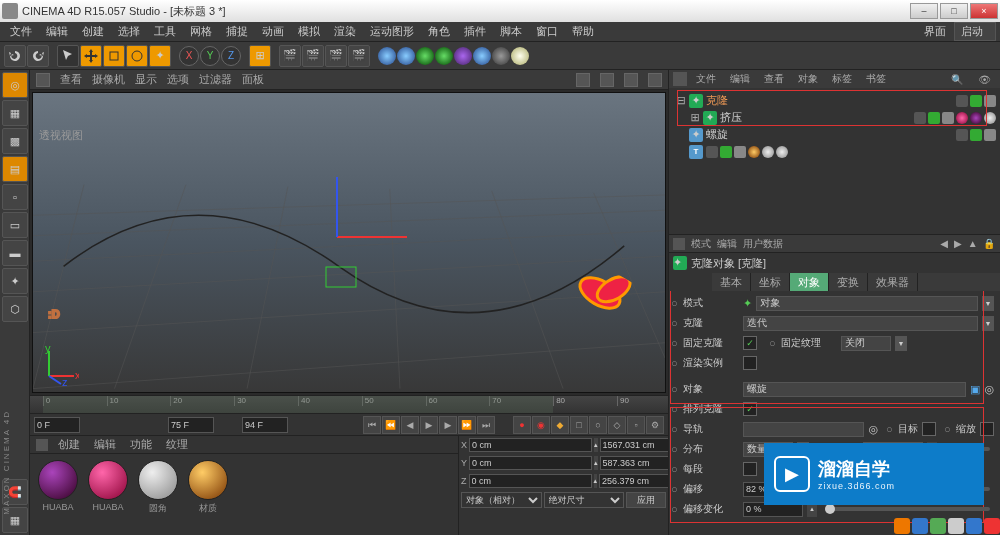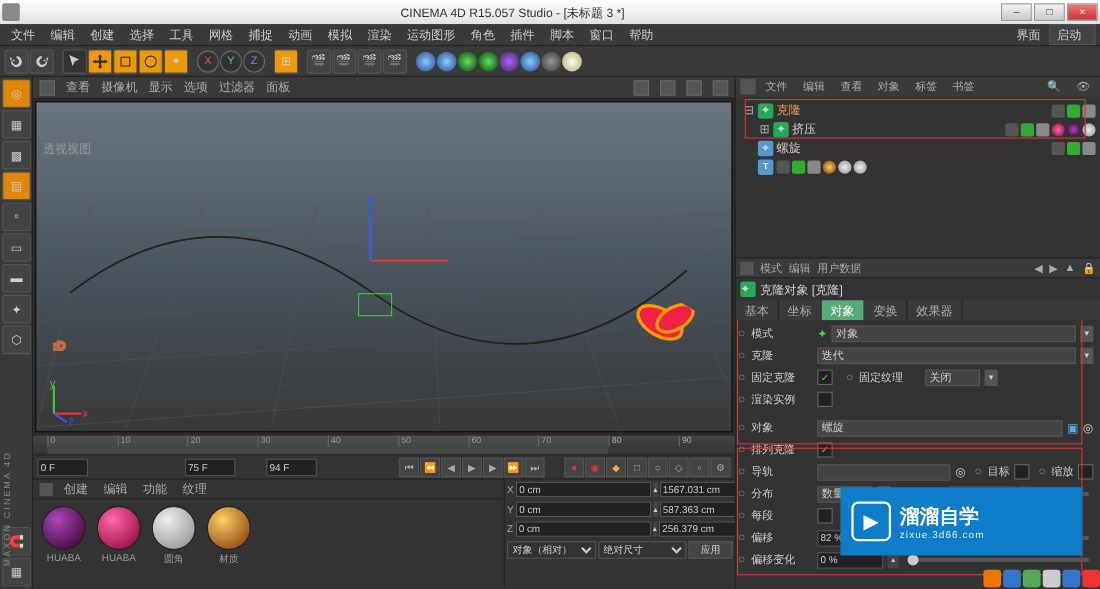--- a/index.html
+++ b/index.html
@@ -1,19 +1,19 @@
 <!DOCTYPE html>
 <html><head>
 <meta charset="utf-8">
 <style>
 * { margin:0; padding:0; box-sizing:border-box; font-family:"Microsoft YaHei",Arial,sans-serif; font-size:11px; }
 body { width:1000px; height:535px; background:#3a3a3a; color:#ccc; overflow:hidden; position:relative; }
 .titlebar { height:22px; background:linear-gradient(#fff,#e0e0e0); display:flex; align-items:center; padding:0 2px; color:#333; }
 .titlebar .icon { width:16px; height:16px; background:#888; border-radius:2px; margin-right:4px; }
-.titlebar .txt { flex:1;text-align:center; }
+.titlebar .txt { flex:1; }
 .winbtns { display:flex; gap:2px; }
 .winbtn { width:28px; height:16px; background:linear-gradient(#f0f0f0,#ccc); border:1px solid #999; display:flex; align-items:center; justify-content:center; font-size:9px; color:#333; }
 .winbtn.close { background:linear-gradient(#e77,#c33); color:#fff; }
 .menubar { height:20px; background:#3a3a3a; display:flex; align-items:center; padding:0 4px; gap:2px; border-bottom:1px solid #222; }
 .menubar span { padding:2px 6px; color:#ccc; cursor:pointer; }
 .menubar .spacer { flex:1; }
 .toolbar { height:28px; background:#3a3a3a; display:flex; align-items:center; padding:2px 4px; gap:1px; border-bottom:1px solid #222; }
 .tb-btn { width:22px; height:22px; border:1px solid #555; border-radius:2px; display:flex; align-items:center; justify-content:center; background:#444; }
 .tb-btn.puck { background:radial-gradient(circle,#888 30%,#333 70%); border-radius:50%; width:18px; height:18px; border:none; }
 .tb-btn.purple { background:radial-gradient(circle,#a6e,#426); }
@@ -84,21 +84,21 @@
 .om-row .nm { flex:1; color:#ccc; }
 .om-row .nm.sel { color:#e95; }
 .om-row .tags { display:flex; gap:2px; align-items:center;}
 .om-row .tag { width:12px; height:12px; border-radius:2px; }
 .red-box1 { position:absolute; border:1px solid #d33; pointer-events:none; top:2px; left:8px; width:310px; height:36px; }
 .attr-mgr { flex:1; display:flex; flex-direction:column; overflow:hidden; }
 .am-tabs { height:18px; display:flex; gap:6px; padding:0 4px; align-items:center; background:#3a3a3a; border-bottom:1px solid #222; }
 .am-tabs span { color:#aaa; font-size:10px; }
 .am-title { height:20px; display:flex; align-items:center; gap:4px; padding:0 4px; background:#333; }
 .am-title .oi { width:14px; height:14px; background:#2a5; border-radius:2px; }
-.am-subtabs { height:18px; display:flex; gap:0; background:#3a3a3a; }
+.am-subtabs { height:18px; display:flex; gap:0; background:#3a3a3a;margin-left:43px; }
 .am-subtabs span { padding:2px 8px; color:#aaa; border-right:1px solid #222; }
 .am-subtabs span.active { background:#5a7; color:#fff; }
 .am-section-hdr { height:16px; background:#3a4048; color:#ccc; padding:2px 4px; font-size:10px; }
 .am-body { flex:1; overflow:auto; padding:2px 6px 2px 2px; position:relative; }
 .am-row { display:flex; align-items:center; height:20px; gap:4px; }
 .am-row .bullet { width:8px; color:#888; }
 .am-row .lbl { width:56px; color:#ccc; font-size:10px; }
 .am-row .fld { flex:1; height:15px; background:#444; border:1px solid #555; color:#ccc; font-size:10px; padding:0 3px; display:flex; align-items:center; }
 .am-row .dd { width:12px; height:15px; background:#555; display:flex; align-items:center; justify-content:center; font-size:7px; }
 .am-row .chk { width:14px; height:14px; background:#222; border:1px solid #666; display:flex; align-items:center; justify-content:center; color:#5c5; font-size:9px; }

